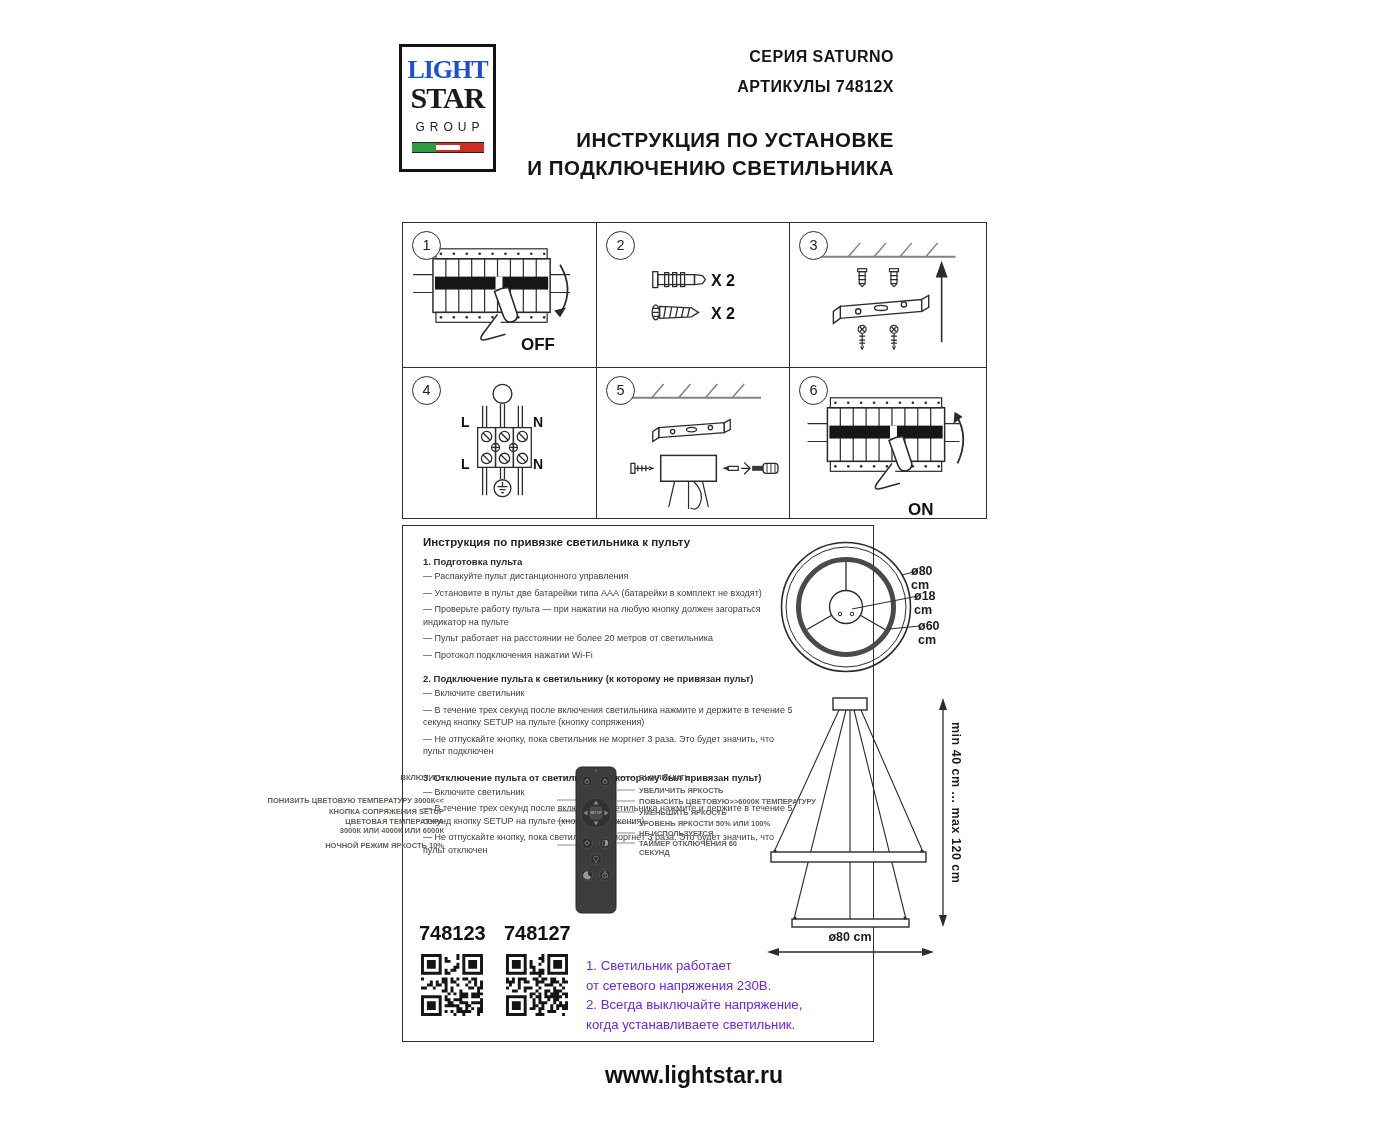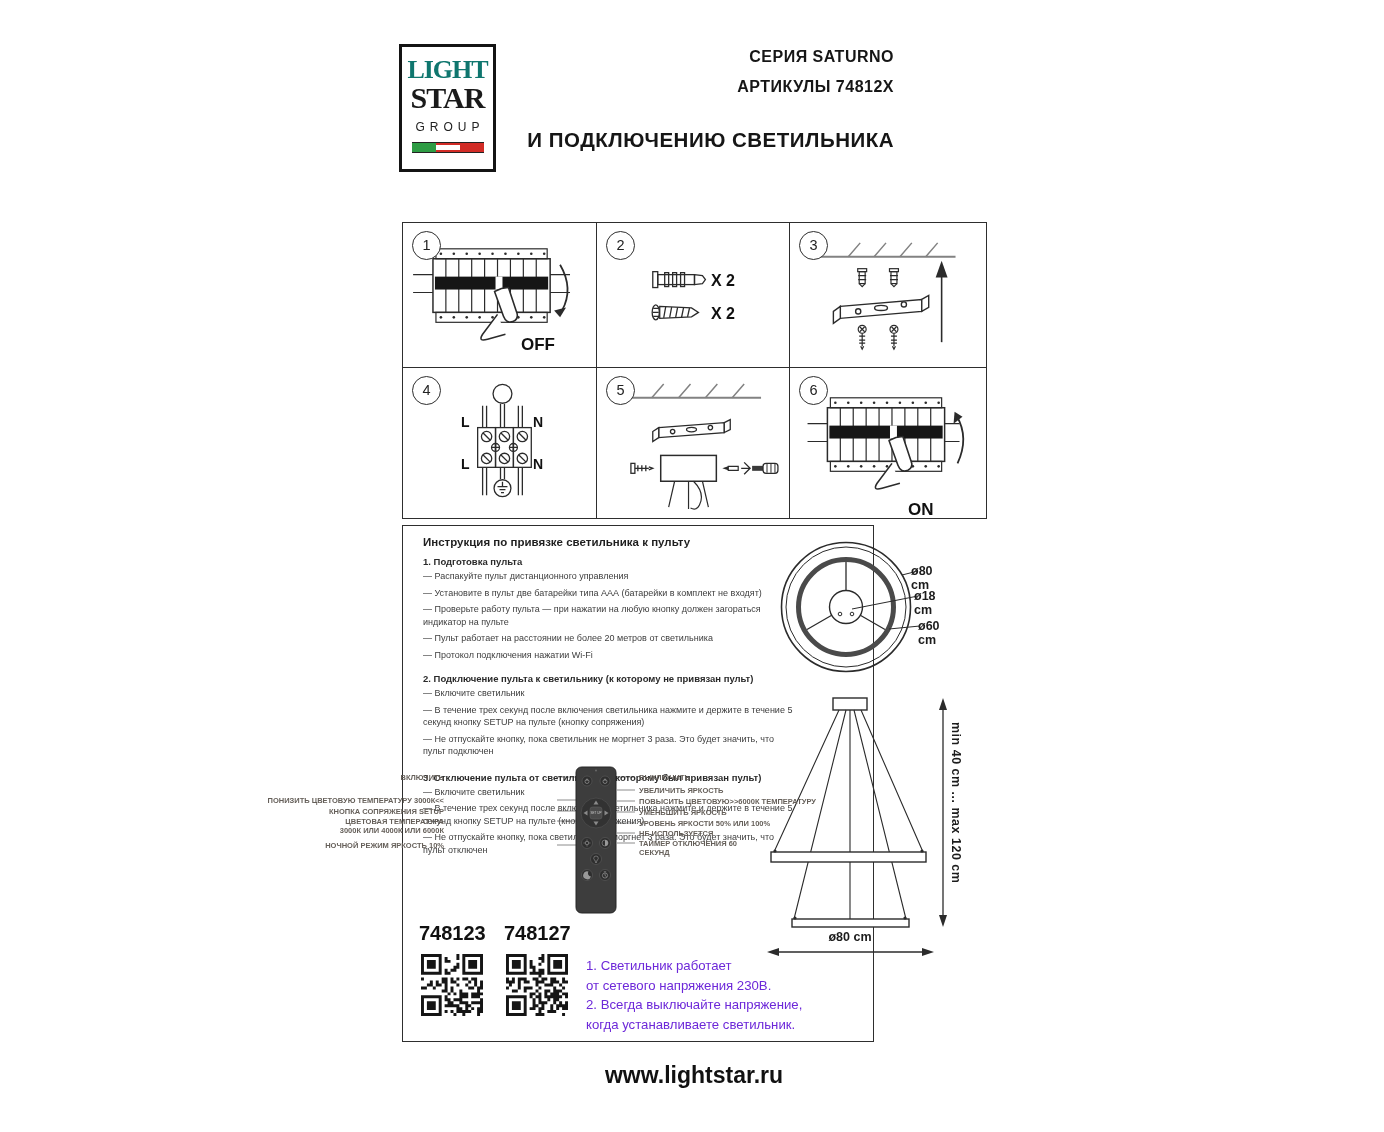--- a/index.html
+++ b/index.html
@@ -2,21 +2,21 @@
 <html><head>
 <meta charset="utf-8">
 <style>
   html,body{margin:0;padding:0;background:#fff;}
   .page{position:relative;width:1384px;height:1132px;background:#fff;overflow:hidden;
         font-family:"Liberation Sans",sans-serif;color:#2b2b2b;}
   .abs{position:absolute;}
   
   .logo-box{left:399px;top:44px;width:97px;height:128px;border:3px solid #141414;
             box-sizing:border-box;display:flex;flex-direction:column;align-items:center;justify-content:flex-start;padding-top:10px;}
-  .logo-l1{font-family:"Liberation Serif",serif;font-weight:bold;font-size:26px;line-height:26px;letter-spacing:-1px;color:#0f766e;}
+  .logo-l1{font-family:"Liberation Serif",serif;font-weight:bold;font-size:26px;line-height:26px;letter-spacing:-1px;color:#1d4ed8;}
   .logo-l2{font-family:"Liberation Serif",serif;font-weight:bold;font-size:30px;line-height:30px;letter-spacing:-1px;color:#1a1a1a;}
   .logo-l3{font-size:12px;letter-spacing:5px;margin-top:7px;color:#222;padding-left:5px;}
   .flag{width:72px;height:9px;margin-top:8px;display:flex;border-top:1.5px solid #222;border-bottom:1.5px solid #222;}
   .flag span{flex:1;}
   .hdr-right{left:520px;top:42px;width:374px;text-align:right;color:#161616;}
   .hdr-series{font-size:16px;font-weight:bold;line-height:30px;letter-spacing:.5px;}
   .hdr-title{font-size:20.5px;font-weight:bold;line-height:28px;letter-spacing:.5px;margin-top:24px;}
   
   .grid{left:402px;top:222px;width:585px;height:297px;border:1.5px solid #2e2e2e;box-sizing:border-box;
         display:grid;grid-template-columns:194px 193px 1fr;grid-template-rows:145px 1fr;}
@@ -59,20 +59,21 @@
       <span style="background:#2e9c44"></span>
       <span style="background:#fff;box-shadow:inset 0 2px 0 #d22c26, inset 0 -2px 0 #d22c26"></span>
       <span style="background:#d22c26"></span>
     </div>
   </div>
 
   <div class="abs hdr-right">
     <div class="hdr-series">СЕРИЯ SATURNO</div>
     <div class="hdr-series">АРТИКУЛЫ 74812X</div>
     <div class="hdr-title">
+      <div>ИНСТРУКЦИЯ ПО УСТАНОВКЕ</div>
       <div>И ПОДКЛЮЧЕНИЮ СВЕТИЛЬНИКА</div>
     </div>
   </div>
 
   <div class="abs grid">
 
     <div class="cell">
       <svg class="art" viewBox="0 0 194 145">
         <g stroke="#2b2b2b" stroke-width="1.2" fill="none">
           <rect x="33" y="26" width="112" height="10"></rect>

